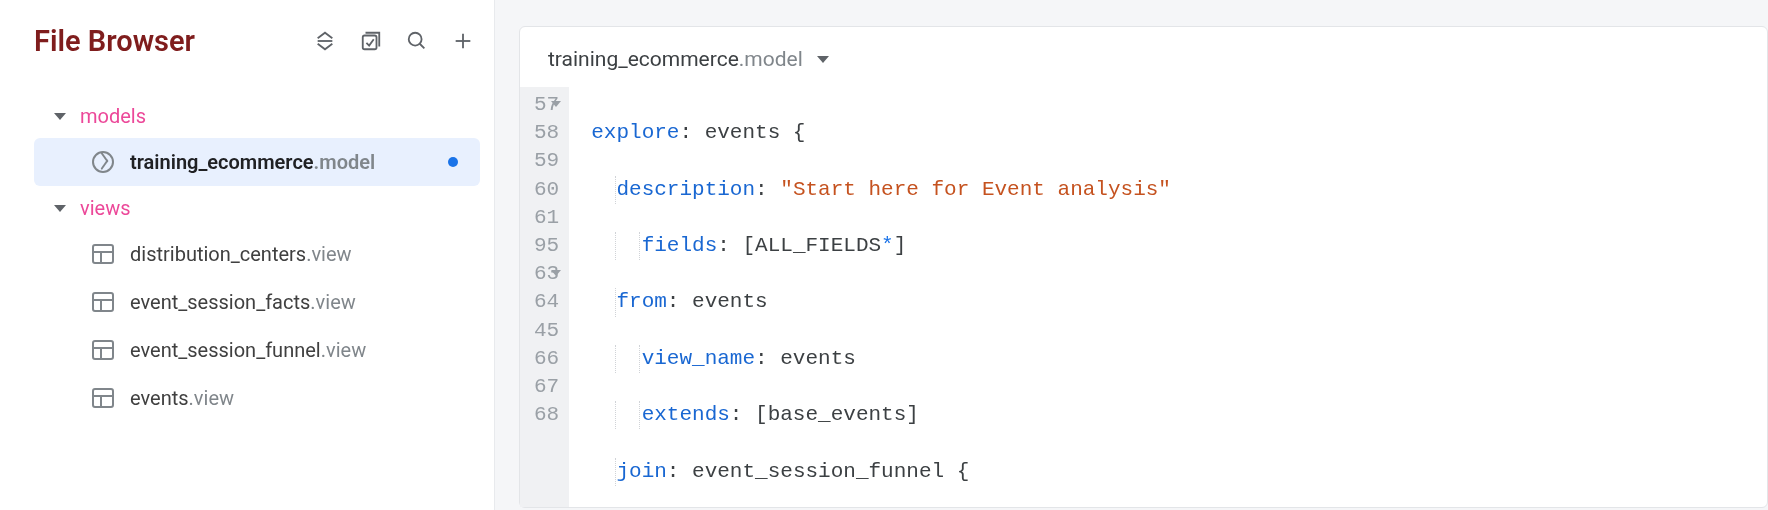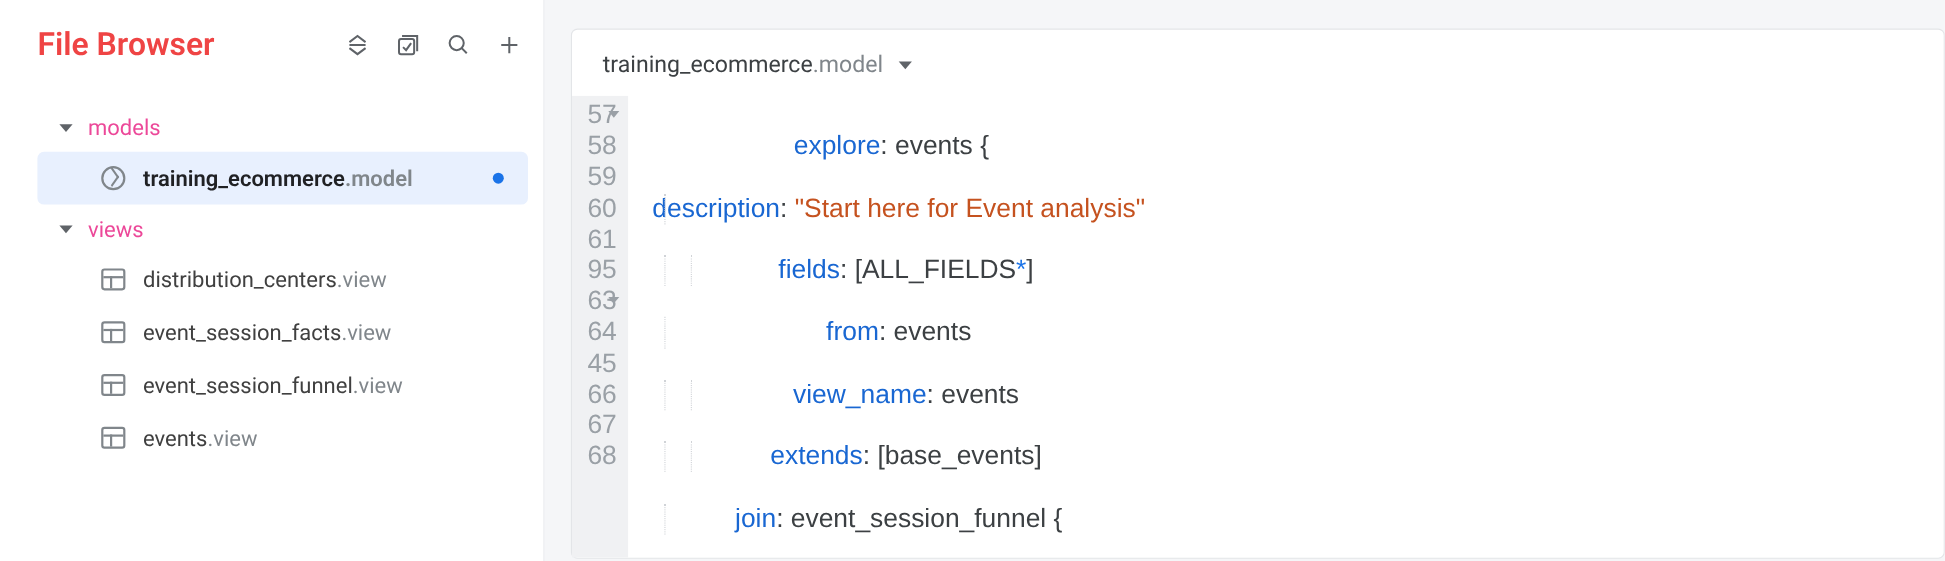--- a/index.html
+++ b/index.html
@@ -25,21 +25,21 @@
   .sb-header {
     display: flex;
     align-items: center;
     justify-content: space-between;
     margin-bottom: 36px;
     padding-right: 6px;
   }
   .sb-title {
     font-size: 29px;
     font-weight: 600;
-    color: #ef4444;
+    color: #7f1d1d;
   }
   .sb-actions {
     display: flex;
     gap: 24px;
     align-items: center;
     color: #5f6368;
   }
   .sb-actions .ic { width: 22px; height: 22px; cursor: pointer; }
   .folder-row {
     display: flex;
@@ -135,22 +135,22 @@
     gap: 10px;
     padding: 20px 28px 16px 28px;
     font-size: 21px;
     color: #5f6368;
   }
   .tab-label .fname { color: #3c4043; }
   .tab-label .fext { color: #80868b; }
   .tab-caret { margin-left: 4px; }
   .code-area {
     display: flex;
-    font-family: Liberation Sans, sans-serif;
-    font-size: 24px;
+    font-family: Liberation Mono, monospace;
+    font-size: 21px;
     line-height: 28.2px;
     flex: 1;
     overflow: hidden;
   }
   .gutter {
     background: #f0f1f3;
     color: #9aa0a6;
     text-align: right;
     padding: 4px 10px 0 14px;
     user-select: none;
@@ -158,25 +158,24 @@
   .gutter .gl { height: 28.2px; white-space: pre; position: relative; }
   .gutter .fold {
     position: absolute;
     right: -2px; top: 10px;
     width: 0; height: 0;
     border-left: 5px solid transparent;
     border-right: 5px solid transparent;
     border-top: 6px solid #9aa0a6;
   }
   .code {
-    padding: 4px 0 0 9px;
+    padding: 4px 0 0 22px;
     white-space: pre;
     color: #3c4043;
     position: relative;
-    text-align: center;
   }
   .code .ln { height: 28.2px; position: relative; }
   
   .ig1::before, .ig2::before, .ig2::after {
     content:"";
     position:absolute;
     top:0; bottom:0;
     border-left: 1px dotted #d0d3d7;
   }
   .ig1::before { left: 24px; }

